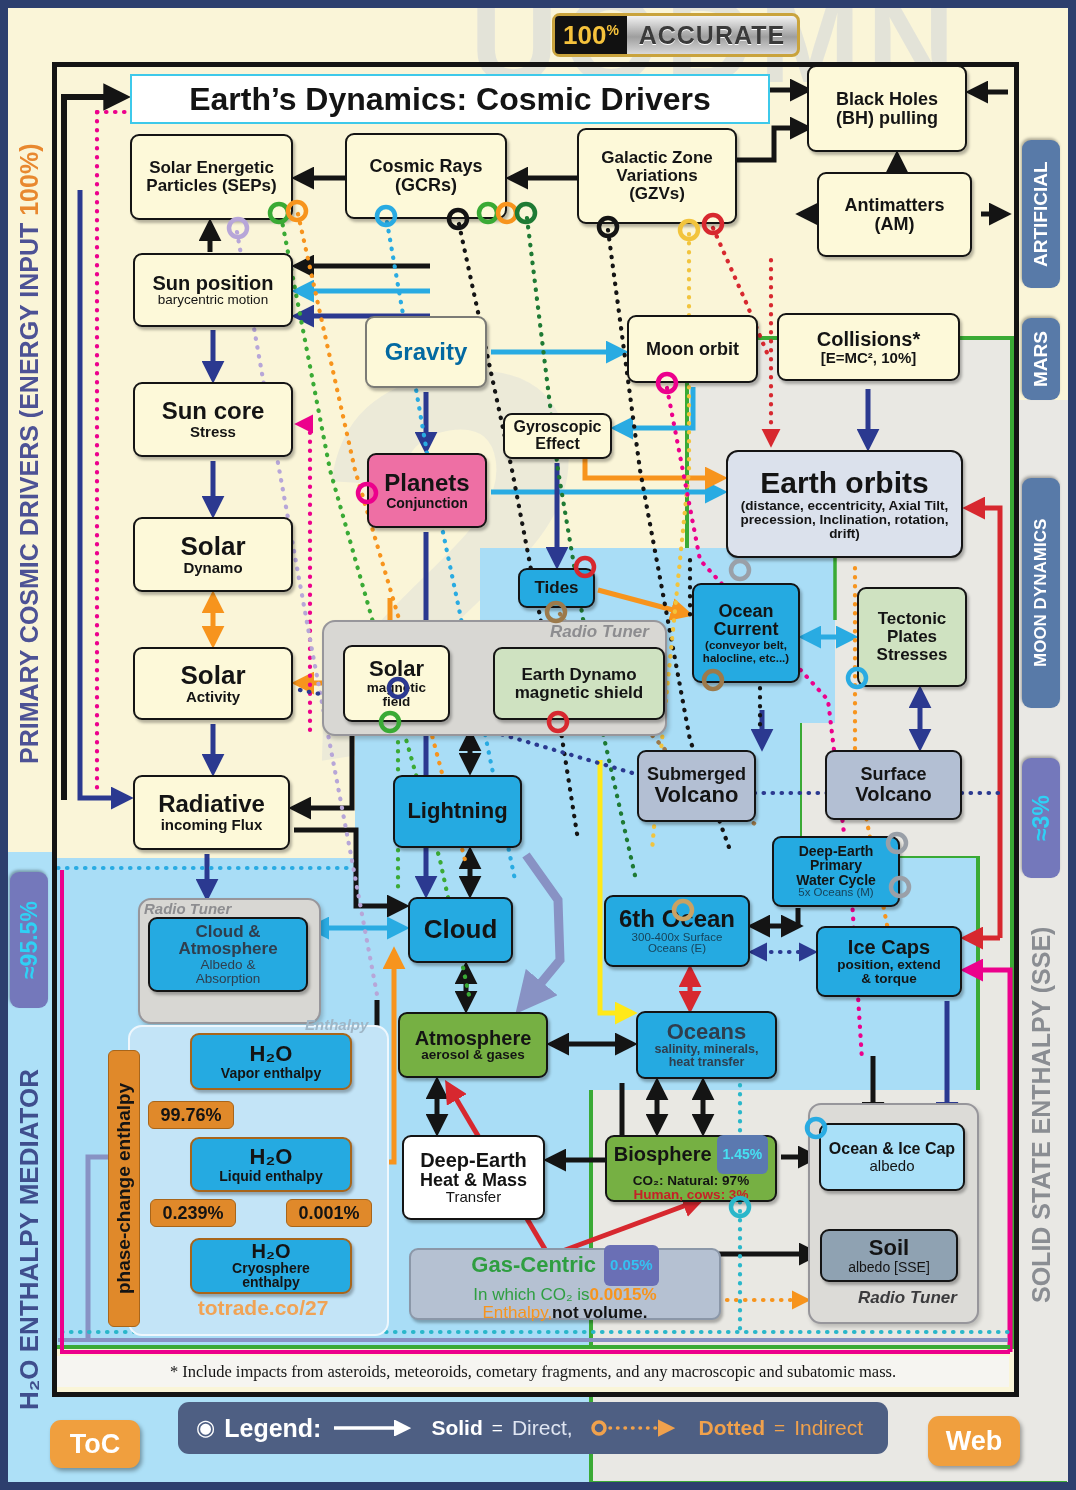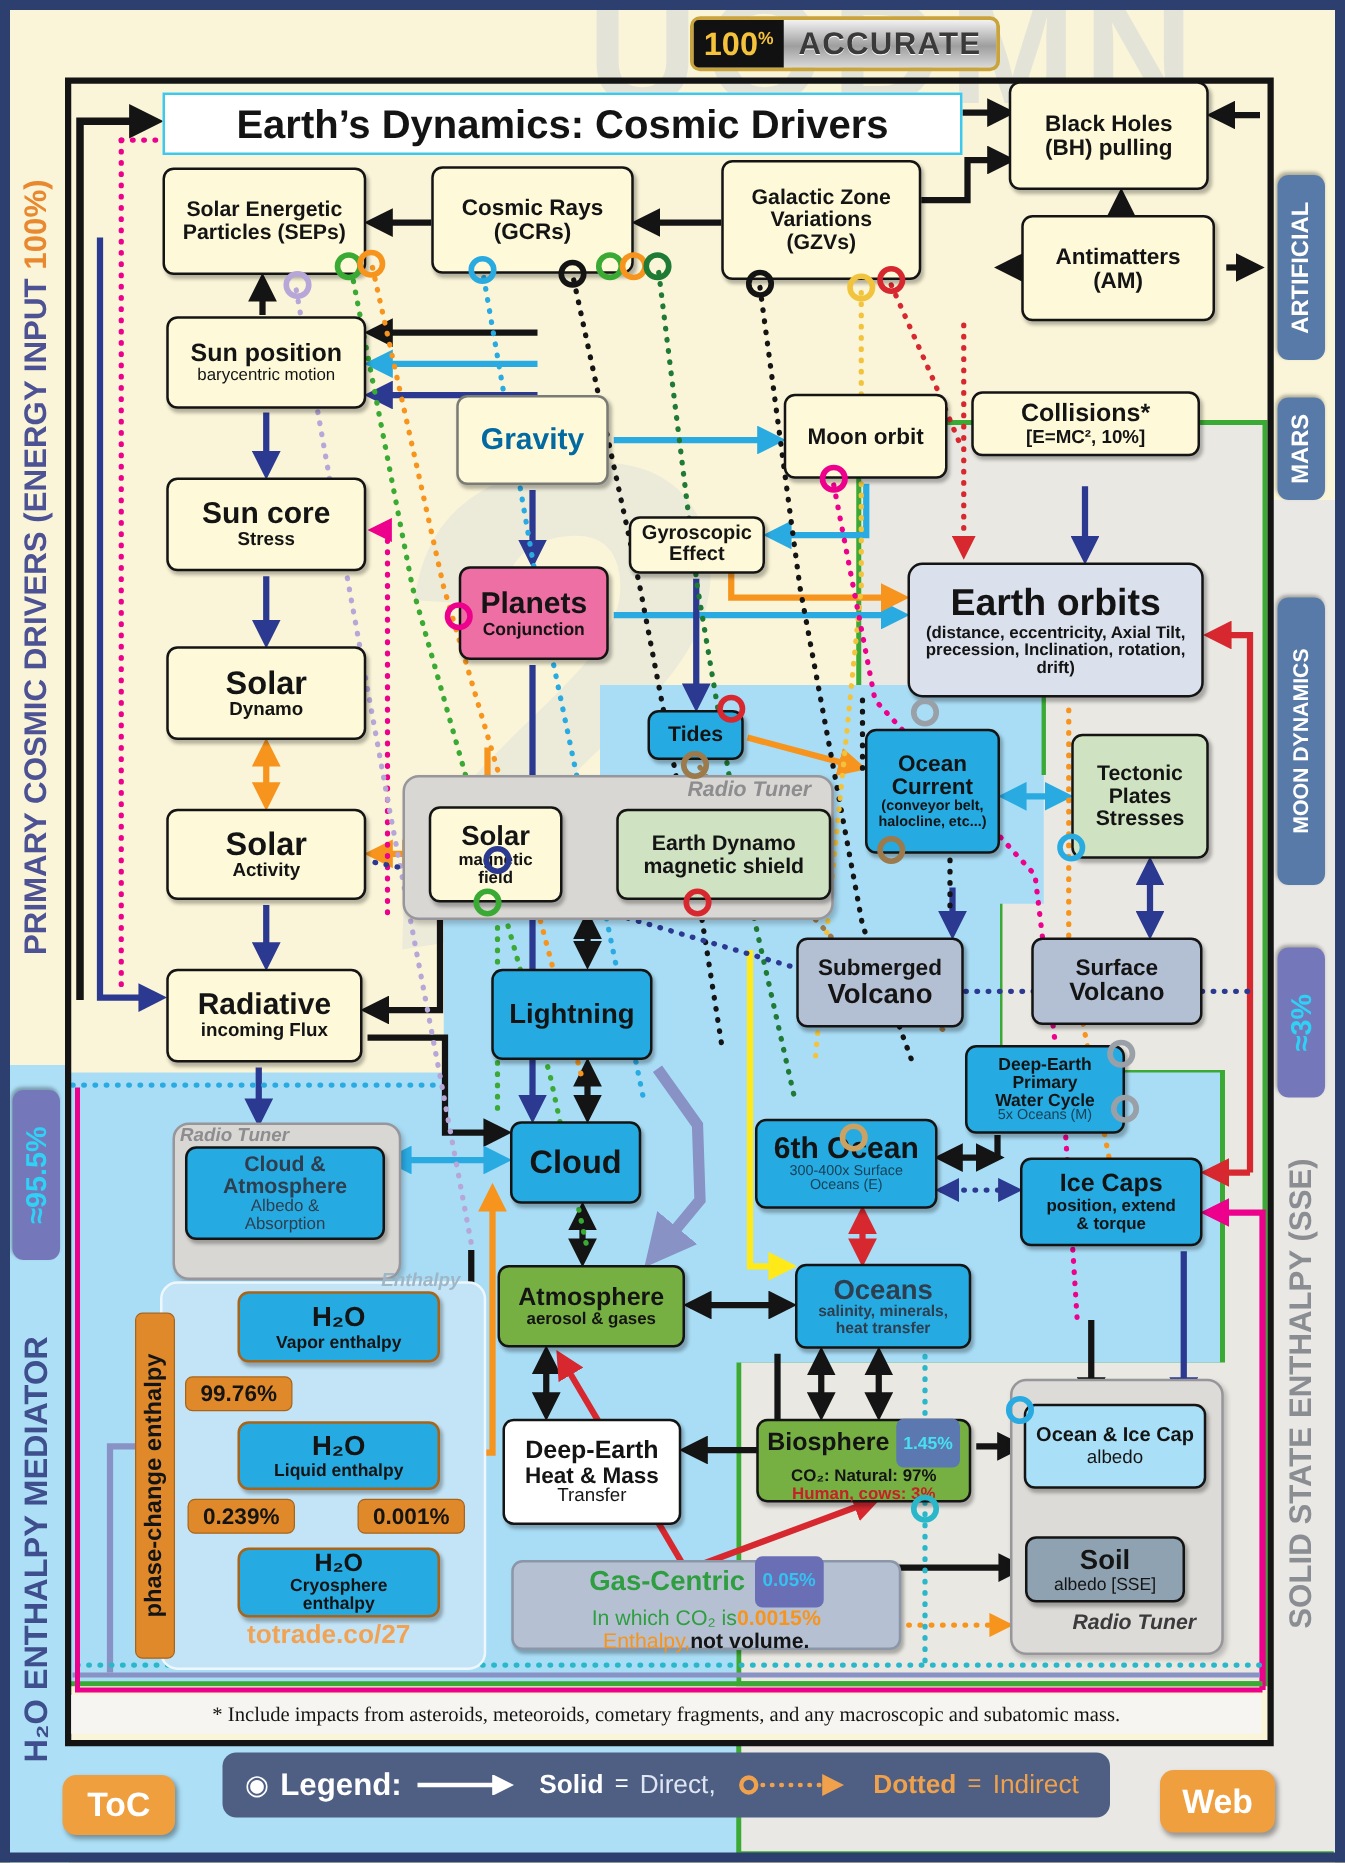--- a/index.html
+++ b/index.html
@@ -251,21 +251,21 @@
   <div class="box b-cream" style="left:133px;top:253px;width:160px;height:74px;">
     <span class="f20">Sun position</span>
     <span class="f13 n">barycentric motion</span>
   </div>
   <div class="box b-cream" style="left:365px;top:316px;width:122px;height:72px;border-color:#7b7b76;color:#0369a1;">
     <span class="f24">Gravity</span>
   </div>
   <div class="box b-cream" style="left:627px;top:315px;width:131px;height:68px;">
     <span class="f18">Moon orbit</span>
   </div>
-  <div class="box b-cream" style="left:777px;top:313px;width:183px;height:52px;">
+  <div class="box b-cream" style="left:777px;top:313px;width:183px;height:68px;">
     <span class="f20">Collisions*</span>
     <span class="f15">[E=MC², 10%]</span>
   </div>
   <div class="box b-cream" style="left:133px;top:382px;width:160px;height:75px;">
     <span class="f24">Sun core</span>
     <span class="f15">Stress</span>
   </div>
   <div class="box b-pink" style="left:367px;top:453px;width:120px;height:75px;">
     <span class="f24">Planets</span>
     <span class="f14">Conjunction</span>
@@ -301,21 +301,21 @@
   </div>
   <div class="box b-green" style="left:857px;top:587px;width:110px;height:100px;">
     <span class="f17">Tectonic</span>
     <span class="f17">Plates</span>
     <span class="f17">Stresses</span>
   </div>
   <div class="box b-cream" style="left:133px;top:647px;width:160px;height:73px;">
     <span class="f26">Solar</span>
     <span class="f15">Activity</span>
   </div>
-  <div class="box b-slab" style="left:637px;top:750px;width:134px;height:72px;">
+  <div class="box b-slab" style="left:637px;top:750px;width:119px;height:72px;">
     <span class="f18">Submerged</span>
     <span class="f22">Volcano</span>
   </div>
   <div class="box b-slab" style="left:825px;top:750px;width:137px;height:70px;">
     <span class="f18">Surface</span>
     <span class="f20">Volcano</span>
   </div>
   <div class="box b-cream" style="left:133px;top:775px;width:157px;height:75px;">
     <span class="f24">Radiative</span>
     <span class="f15">incoming Flux</span>
@@ -397,21 +397,21 @@
       <span class="f20">Biosphere</span>
       <span class="badge-pct f14" style="background:#5b79b0;color:#46e0f2;">1.45%</span>
     </span>
     <span class="f13">CO₂: Natural: 97%</span>
     <span class="f13" style="color:#c52127">Human, cows: 3%</span>
   </div>
   <div class="box b-lblue" style="left:819px;top:1123px;width:146px;height:68px;">
     <span class="f16">Ocean &amp; Ice Cap</span>
     <span class="f15 n">albedo</span>
   </div>
-  <div class="box b-soil" style="left:820px;top:1229px;width:128px;height:53px;">
+  <div class="box b-soil" style="left:820px;top:1229px;width:138px;height:53px;">
     <span class="f22">Soil</span>
     <span class="f14 n">albedo [SSE]</span>
   </div>
   <div class="box" style="left:409px;top:1248px;width:312px;height:72px;background:#b5c1d2;border-color:#8b97a8;z-index:6;line-height:1.1;">
     <span style="display:flex;align-items:center;gap:8px;">
       <span class="f22" style="color:#2f9e41">Gas-Centric</span>
       <span class="badge-pct f15" style="background:#6a6fb5;color:#35c1f1;">0.05%</span>
     </span>
     <span class="f17 n" style="display:flex;">
       <span style="color:#2f9e41">In which CO₂ is </span>

